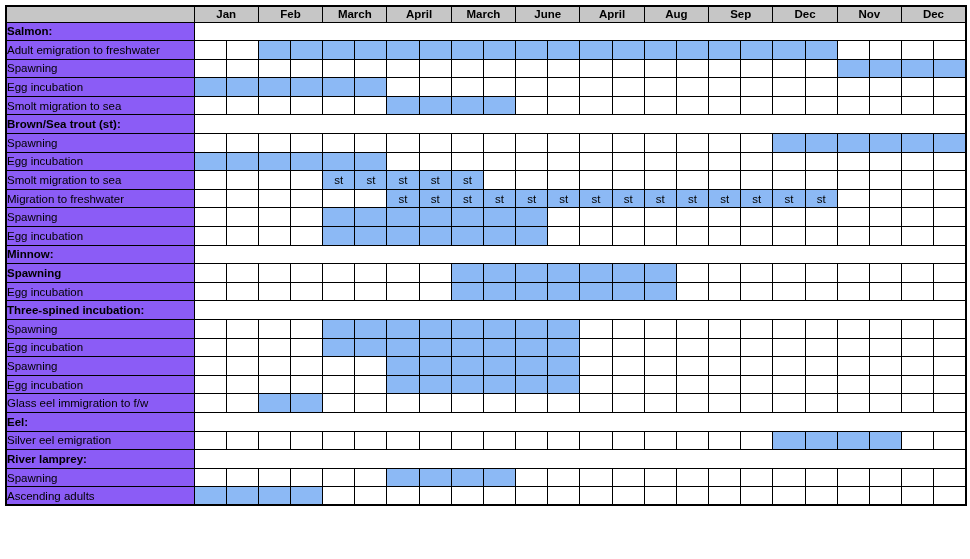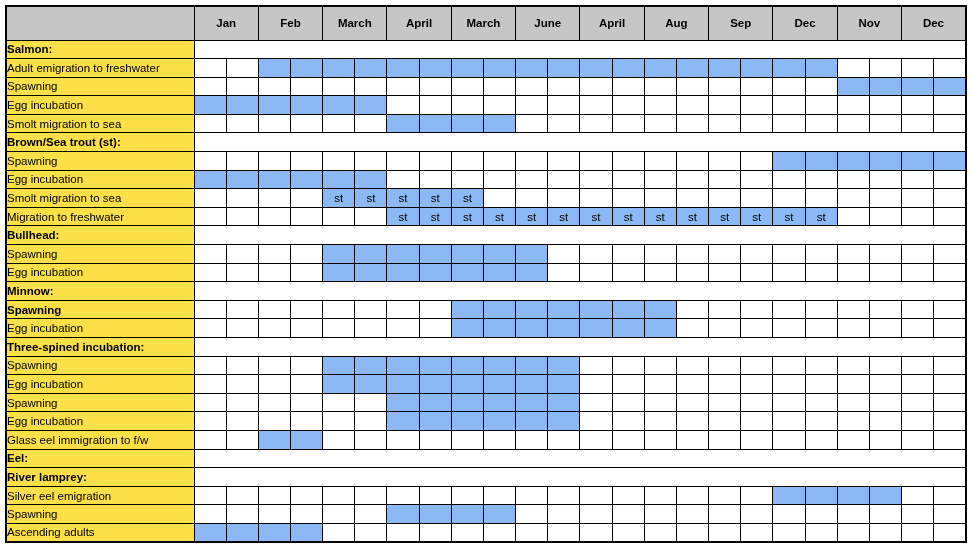--- a/index.html
+++ b/index.html
@@ -37,31 +37,31 @@
     overflow: hidden;
     white-space: nowrap;
   }
   
   tr.header-row th {
     background: #c6c6c6;
     font-weight: bold;
     text-align: center;
     font-size: 11.5px;
     border: 1px solid #000000;
-    height: 34px;
+    height: 16px;
   }
   th.corner-cell {
     background: #c6c6c6;
   }
   
   td.row-label {
     text-align: left;
     padding-left: 6px;
     font-size: 11.5px;
-    background: #fde047;
+    background: #8b5cf6;
   }
   td.row-label.section {
     font-weight: bold;
   }
   td.row-label.bold {
     font-weight: bold;
   }
   
   td.cell {
     background: #ffffff;
@@ -349,24 +349,20 @@
           <td class="cell filled">st</td>
           <td class="cell filled">st</td>
           <td class="cell filled">st</td>
           <td class="cell filled">st</td>
           <td class="cell"></td>
           <td class="cell"></td>
           <td class="cell"></td>
           <td class="cell"></td>
         </tr>
         <tr>
-          <td class="row-label section">Bullhead:</td>
-          <td class="spacer" colspan="24"></td>
-        </tr>
-        <tr>
           <td class="row-label">Spawning</td>
           <td class="cell"></td>
           <td class="cell"></td>
           <td class="cell"></td>
           <td class="cell"></td>
           <td class="cell filled"></td>
           <td class="cell filled"></td>
           <td class="cell filled"></td>
           <td class="cell filled"></td>
           <td class="cell filled"></td>
@@ -608,49 +604,49 @@
           <td class="cell"></td>
           <td class="cell"></td>
           <td class="cell"></td>
           <td class="cell"></td>
         </tr>
         <tr>
           <td class="row-label section">Eel:</td>
           <td class="spacer" colspan="24"></td>
         </tr>
         <tr>
+          <td class="row-label">Silver eel emigration</td>
+          <td class="cell"></td>
+          <td class="cell"></td>
+          <td class="cell"></td>
+          <td class="cell"></td>
+          <td class="cell"></td>
+          <td class="cell"></td>
+          <td class="cell"></td>
+          <td class="cell"></td>
+          <td class="cell"></td>
+          <td class="cell"></td>
+          <td class="cell"></td>
+          <td class="cell"></td>
+          <td class="cell"></td>
+          <td class="cell"></td>
+          <td class="cell"></td>
+          <td class="cell"></td>
+          <td class="cell"></td>
+          <td class="cell"></td>
+          <td class="cell filled"></td>
+          <td class="cell filled"></td>
+          <td class="cell filled"></td>
+          <td class="cell filled"></td>
+          <td class="cell"></td>
+          <td class="cell"></td>
+        </tr>
+        <tr>
           <td class="row-label section">River lamprey:</td>
           <td class="spacer" colspan="24"></td>
-        </tr>
-        <tr>
-          <td class="row-label">Silver eel emigration</td>
-          <td class="cell"></td>
-          <td class="cell"></td>
-          <td class="cell"></td>
-          <td class="cell"></td>
-          <td class="cell"></td>
-          <td class="cell"></td>
-          <td class="cell"></td>
-          <td class="cell"></td>
-          <td class="cell"></td>
-          <td class="cell"></td>
-          <td class="cell"></td>
-          <td class="cell"></td>
-          <td class="cell"></td>
-          <td class="cell"></td>
-          <td class="cell"></td>
-          <td class="cell"></td>
-          <td class="cell"></td>
-          <td class="cell"></td>
-          <td class="cell filled"></td>
-          <td class="cell filled"></td>
-          <td class="cell filled"></td>
-          <td class="cell filled"></td>
-          <td class="cell"></td>
-          <td class="cell"></td>
         </tr>
         <tr>
           <td class="row-label">Spawning</td>
           <td class="cell"></td>
           <td class="cell"></td>
           <td class="cell"></td>
           <td class="cell"></td>
           <td class="cell"></td>
           <td class="cell"></td>
           <td class="cell filled"></td>

